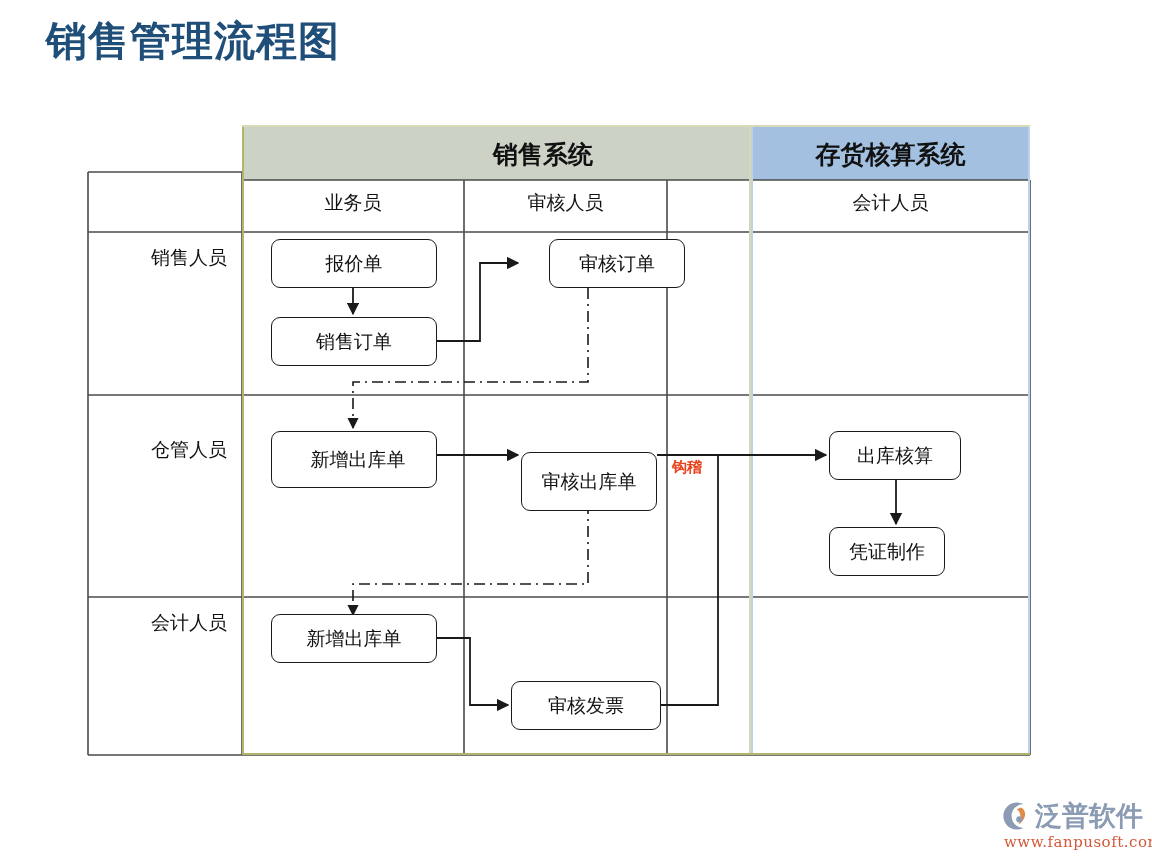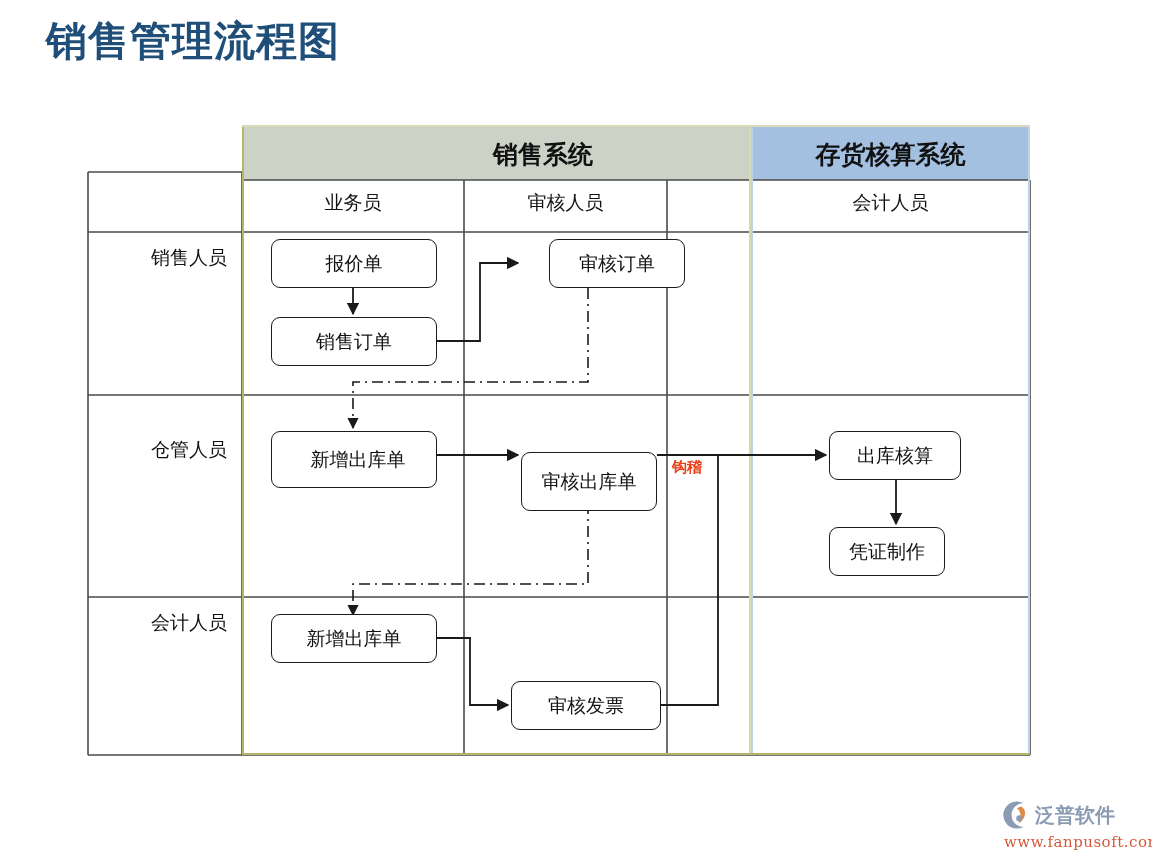--- a/index.html
+++ b/index.html
@@ -125,21 +125,21 @@
     left: 0; top: 0;
     display: flex;
     align-items: center;
   }
   #logo .logo-mark {
     width: 34px; height: 34px;
     margin-right: 3px;
   }
   #logo .logo-word {
     font-family: "DejaVu Sans", "Liberation Sans", sans-serif;
-    font-size: 20px;
+    font-size: 27px;
     font-weight: 700;
     color: #8a9bb3;
     letter-spacing: 0px;
     white-space: nowrap;
     text-align: center;
   }
   #logo .logo-url {
     position: absolute;
     left: 6px;
     top: 35px;

